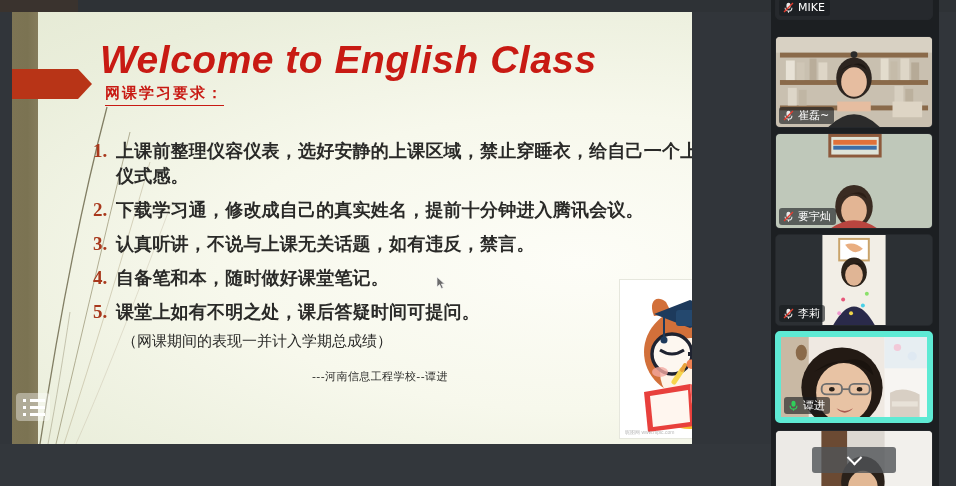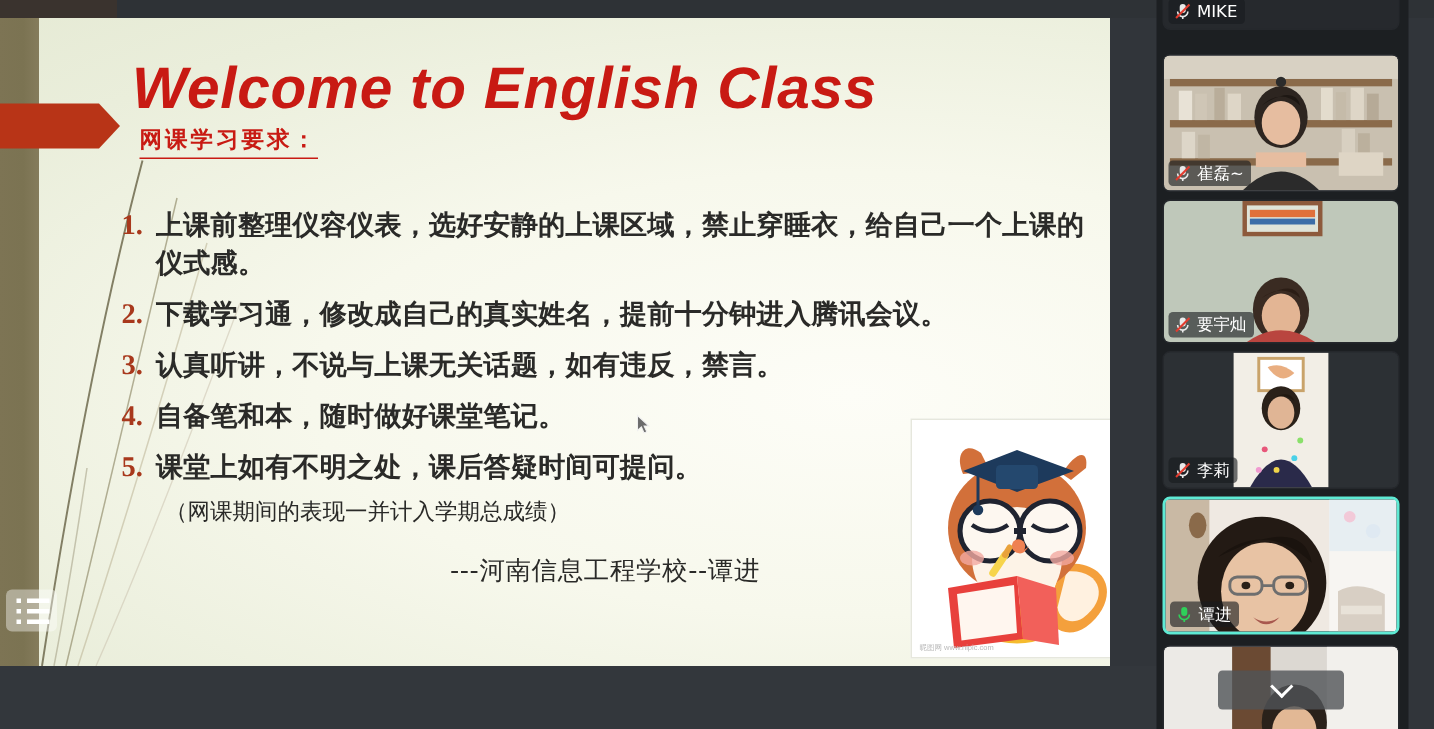--- a/index.html
+++ b/index.html
@@ -12,21 +12,21 @@
   .top-bar { position:absolute; left:0; top:0; width:956px; height:12px;
     background:#2e3236; }
   .top-bar-left { position:absolute; left:0; top:0; width:78px; height:12px;
     background:#3a332e; }
   .top-chevrons { position:absolute; right:22px; top:0; height:12px;
     display:flex; gap:18px; align-items:center; }
   .chev-sm { width:7px; height:7px; border-right:1.5px solid #6d7277;
     border-bottom:1.5px solid #6d7277; transform:rotate(45deg) translateY(-1px); opacity:.85; }
 
   
-  .share-area { position:absolute; left:0; top:12px; width:740px; height:432px;
+  .share-area { position:absolute; left:12px; top:12px; width:680px; height:432px;
     overflow:hidden; background:#eef0dd; }
 
   .slide { position:absolute; left:0; top:0; width:788px; height:432px;
     background:
       radial-gradient(ellipse 120% 90% at 72% 58%, #fdfdf7 0%, #f7f8ec 38%, #eaeedb 72%, #e3e8d1 100%);
   }
   
   .slide-spine { position:absolute; left:0; top:0; width:26px; height:432px;
     background:linear-gradient(90deg,#7d7454 0%, #7b7352 60%, #857c5c 100%); }
 
@@ -56,21 +56,21 @@
   .bullet { display:flex; align-items:flex-start; margin-bottom:9px; }
   .bullet-num { flex:0 0 26px; font-family:"Liberation Serif", serif;
     font-weight:bold; font-size:19px; color:#a8381c; line-height:25px;
     text-align:left; padding-left:3px; }
   .bullet-text { flex:1; font-family:"DejaVu Sans", sans-serif; font-size:18px;
     line-height:25px; color:#2a2a28; letter-spacing:.2px;font-weight:bold; }
 
   .note-line { position:absolute; left:110px; top:320px;
     font-family:"DejaVu Sans", sans-serif; font-size:15px; color:#2a2a28; }
   .sign-line { position:absolute; left:300px; top:357px;
-    font-family:"DejaVu Sans", sans-serif; font-size:17px; color:#2a2a28;
+    font-family:"DejaVu Sans", sans-serif; font-size:11px; color:#2a2a28;
     letter-spacing:.4px; }
 
   
   .owl-box { position:absolute; left:607px; top:267px; width:142px; height:160px;
     background:#ffffff; border:1px solid #e6e7dd; overflow:hidden; }
   .owl-credit { position:absolute; left:5px; bottom:3px; font-size:5px;
     color:#b9b9b9; font-family:"Liberation Sans", sans-serif; }
 
   
   .mini-toolbar { position:absolute; left:96px; top:432px; }
@@ -96,21 +96,21 @@
 
   
   .bottom-strip { position:absolute; left:0; top:444px; width:788px; height:42px;
     background:#33373c; }
 
   
   .sidebar { position:absolute; left:771px; top:0; width:168px; height:486px;
     background:#1c1f22; overflow:hidden; }
   .tile { position:absolute; left:4px; width:158px; background:#3a3f44;
     border-radius:5px; overflow:hidden; border:1px solid #25282c; }
-  .tile.active { border:2px solid #5eead4; }
+  .tile.active { border:6px solid #5eead4; }
   .tile-video { position:absolute; left:0; top:0; width:100%; height:100%; }
   .name-chip { position:absolute; left:3px; bottom:3px; height:17px;
     display:flex; align-items:center; padding:0 5px 0 3px;
     background:rgba(25,28,31,.62); border-radius:3px; }
   .name-text { font-size:11px; color:#ffffff; margin-left:3px;
     font-family:"DejaVu Sans", sans-serif; white-space:nowrap; }
   .mic { width:13px; height:13px; flex:0 0 13px; }
 
   .scroll-down { position:absolute; left:41px; top:447px; width:84px; height:26px;
     background:rgba(80,84,88,.80); border-radius:3px;

